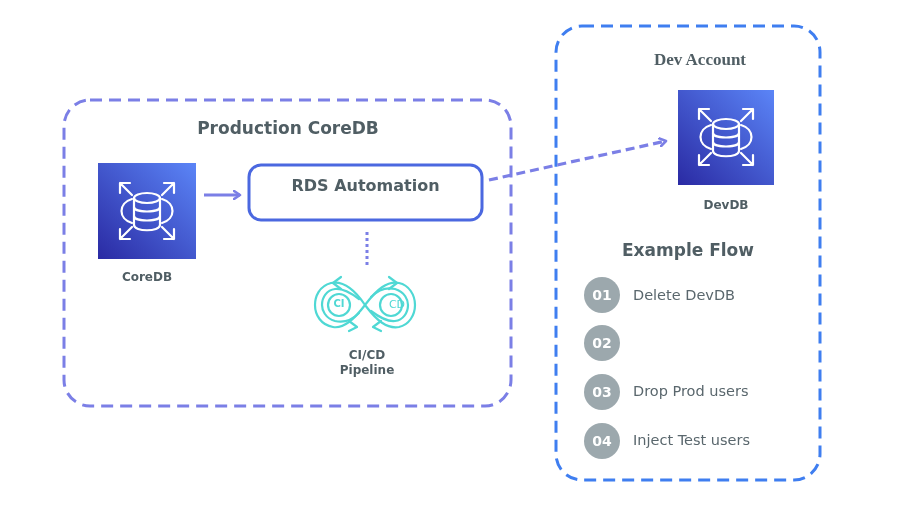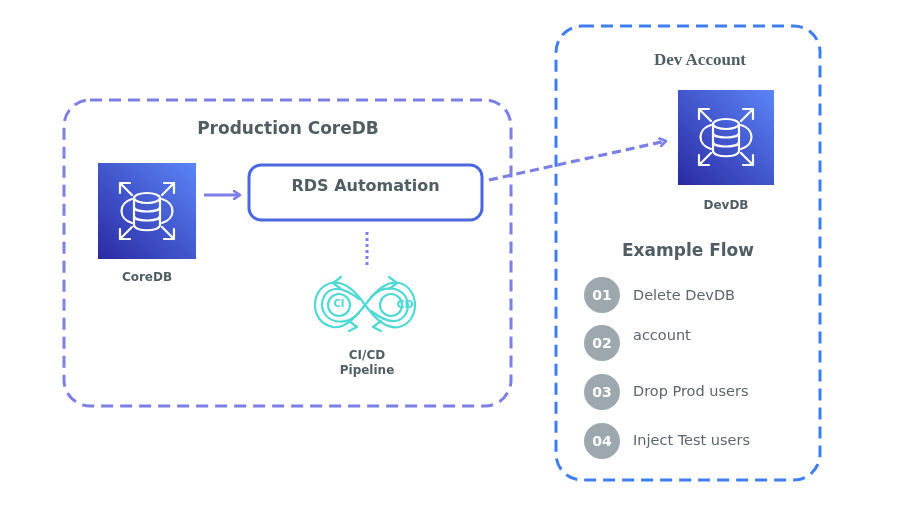--- a/index.html
+++ b/index.html
@@ -81,21 +81,21 @@
     <path d="M28,4 L20,10 L28,16"></path>
     <path d="M76,4 L84,10 L76,16"></path>
     <path d="M36,48 L44,54 L36,58"></path>
     <path d="M68,48 L60,54 L68,58"></path>
     <circle cx="26" cy="32" r="11"></circle>
     <circle cx="78" cy="32" r="11"></circle>
   </g>
 </svg>
 
 <div class="abs" style="left:329px; top:298px; width:20px; text-align:center; font-size:10px; font-weight:bold; color:#4fd8d4;">CI</div>
-<div class="abs" style="left:380px; top:298px; width:34px; text-align:center; font-size:11px; font-weight:bold; color:#4fd8d4;padding-left:8px;">CD</div>
+<div class="abs" style="left:380px; top:298px; width:34px; text-align:center; font-size:11px; font-weight:normal; color:#4fd8d4;">CD</div>
 
 <div class="abs title" style="left:150px; top:118px; width:276px;">Production CoreDB</div>
 
 <div class="abs label" style="left:97px; top:270px; width:100px;">CoreDB</div>
 
 <div class="abs" style="left:249px; top:178px; width:233px;">
   <div class="wf-text">RDS Automation</div>
 </div>
 
 <div class="abs" style="left:317px; top:348px; width:100px;">
@@ -112,21 +112,20 @@
 <div class="step" style="top:277px;">
   <div class="num">01</div>
   <div class="txt" style="top:10px;">
     <div>Delete DevDB</div>
   </div>
 </div>
 
 <div class="step" style="top:325px;">
   <div class="num">02</div>
   <div class="txt" style="top:2px;">
-    <div>account</div>
   </div>
 </div>
 
 <div class="step" style="top:374px;">
   <div class="num">03</div>
   <div class="txt" style="top:9px;">
     <div>Drop Prod users</div>
   </div>
 </div>
 

